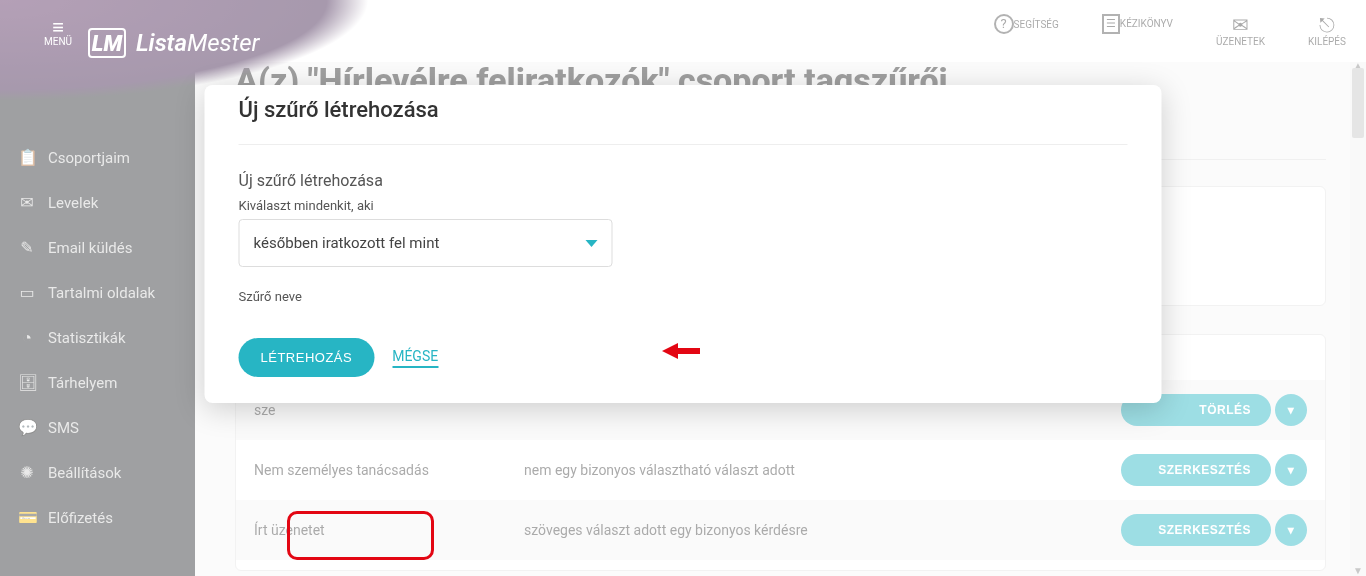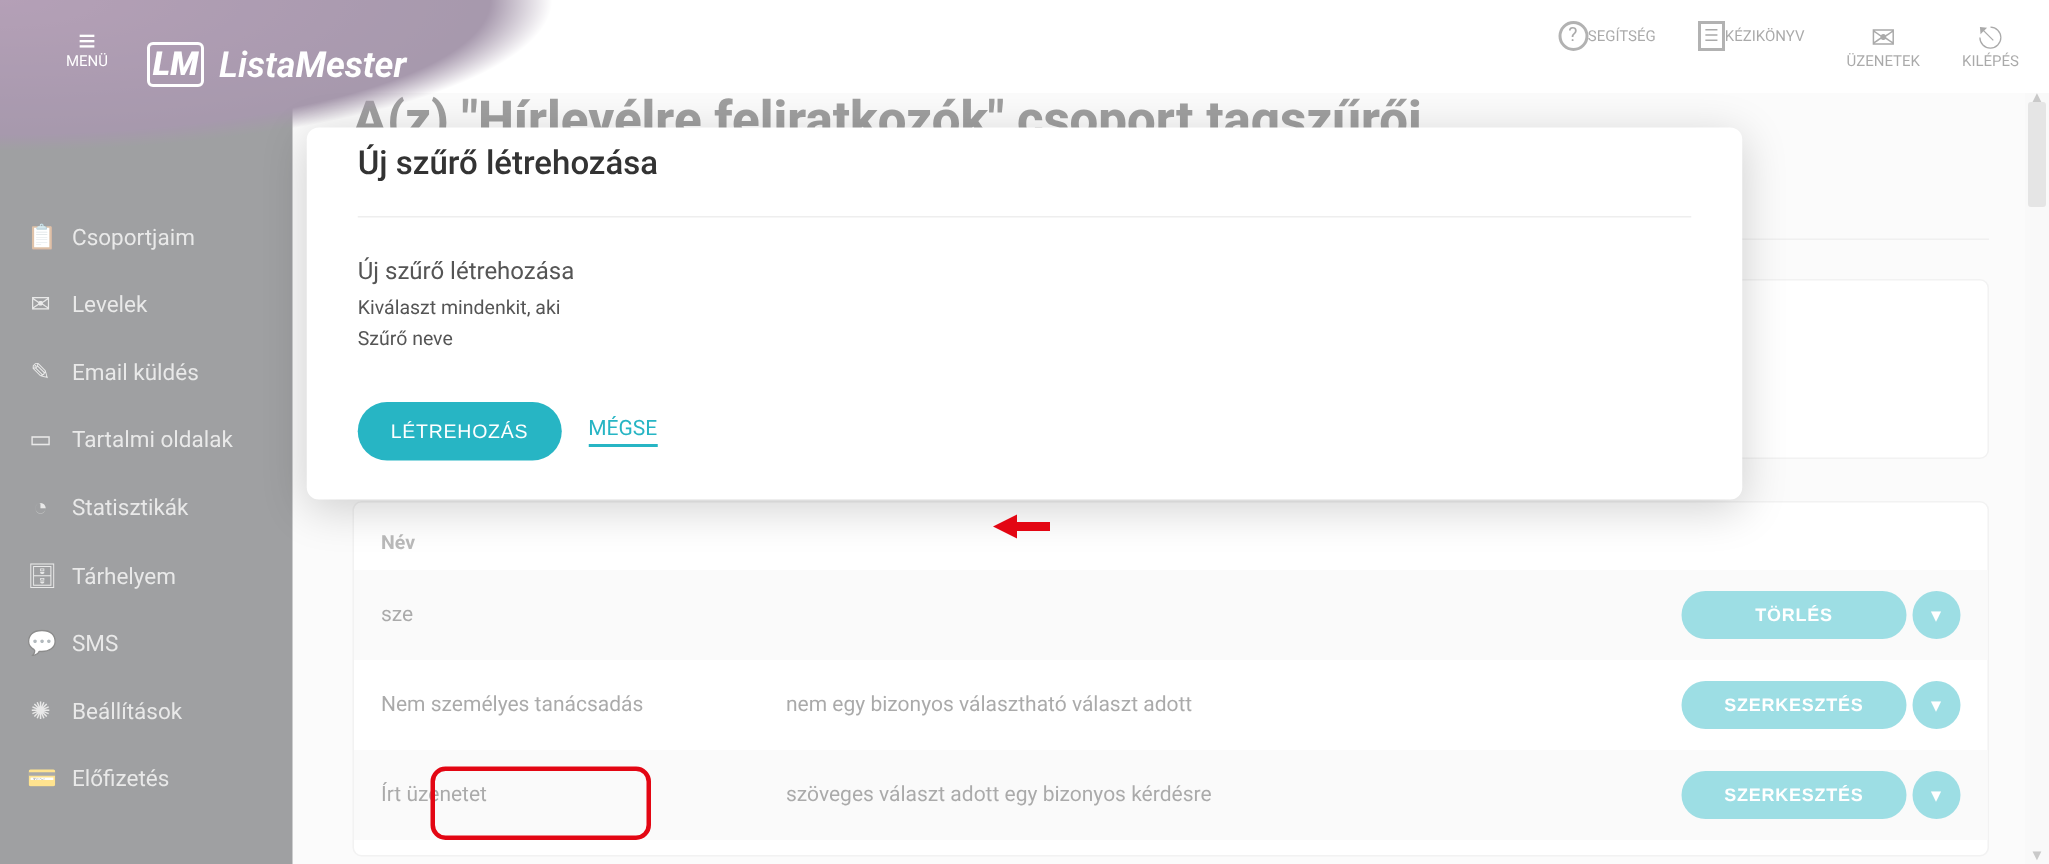--- a/index.html
+++ b/index.html
@@ -45,39 +45,39 @@
     z-index: 6;
     pointer-events: auto;
     cursor: pointer;
   }
   .menu-btn .bars {
     font-size: 20px;
     line-height: 18px;
   }
   .logo {
     position: absolute;
-    top: 28px; left: 98px;
+    top: 28px; left: 88px;
     display: flex;
     align-items: center;
     gap: 10px;
     z-index: 6;
     color: #fff;
   }
   .logo .mark {
     width: 38px; height: 30px;
     display: inline-flex; align-items: center; justify-content: center;
     font-weight: 900; font-style: italic; font-size: 22px;
     border: 2px solid #fff; border-radius: 4px;
   }
   .logo .word { font-size: 24px; font-weight: 600; font-style: italic; }
-  .logo .word b { font-weight: 700; }
+  .logo .word b { font-weight: 400; }
   .header-actions {
     position: absolute;
     top: 14px; right: 20px;
-    display: flex; gap: 28px;
+    display: flex; gap: 43px;
     z-index: 5;
   }
   .h-action { text-align: center; color: #444; font-size: 10px; cursor: pointer; }
   .h-action .icn { font-size: 20px; display: block; line-height: 22px; }
   .side-nav {
     margin-top: 135px;
     display: flex; flex-direction: column;
   }
   .side-nav a {
     display: flex; align-items: center; gap: 12px;
@@ -120,21 +120,21 @@
   }
   .row.stripe { background: #f4f4f4; }
   .row .c1 { width: 270px; }
   .row .c2 { flex: 1; }
   .row .actions { display: flex; gap: 4px; }
   .pill {
     background: #27b5c4; color: #fff;
     font-size: 12px; font-weight: 700; letter-spacing: 0.5px;
     padding: 9px 20px; border-radius: 18px;
     cursor: pointer; border: none;
-    min-width: 150px; text-align: center;
+    min-width: 150px; text-align: right;
   }
   .pill.small { min-width: 32px; width: 32px; padding: 9px 0; text-align: center; border-radius: 18px; }
   
   .overlay {
     position: absolute; inset: 0;
     background: rgba(255,255,255,0.55);
     z-index: 10;
   }
   .modal {
     position: absolute;
@@ -337,20 +337,24 @@
   <div class="thumb"></div>
   <div class="arr down">▼</div>
 </div>
 
 <div class="overlay"></div>
 <div class="modal">
   <h2>Új szűrő létrehozása</h2>
   <div class="sub">Új szűrő létrehozása</div>
 
   <label>Kiválaszt mindenkit, aki</label>
+  <div class="select-box">
+    <span>későbben iratkozott fel mint</span>
+    <span class="caret"></span>
+  </div>
 
   <label>Szűrő neve</label>
 
   <div class="modal-actions">
     <button class="btn-primary">LÉTREHOZÁS</button>
     <span class="btn-link">MÉGSE</span>
   </div>
 </div>
 
 <div class="highlight-ring" style="top:511px; left:287px; width:147px; height:49px;"></div>

